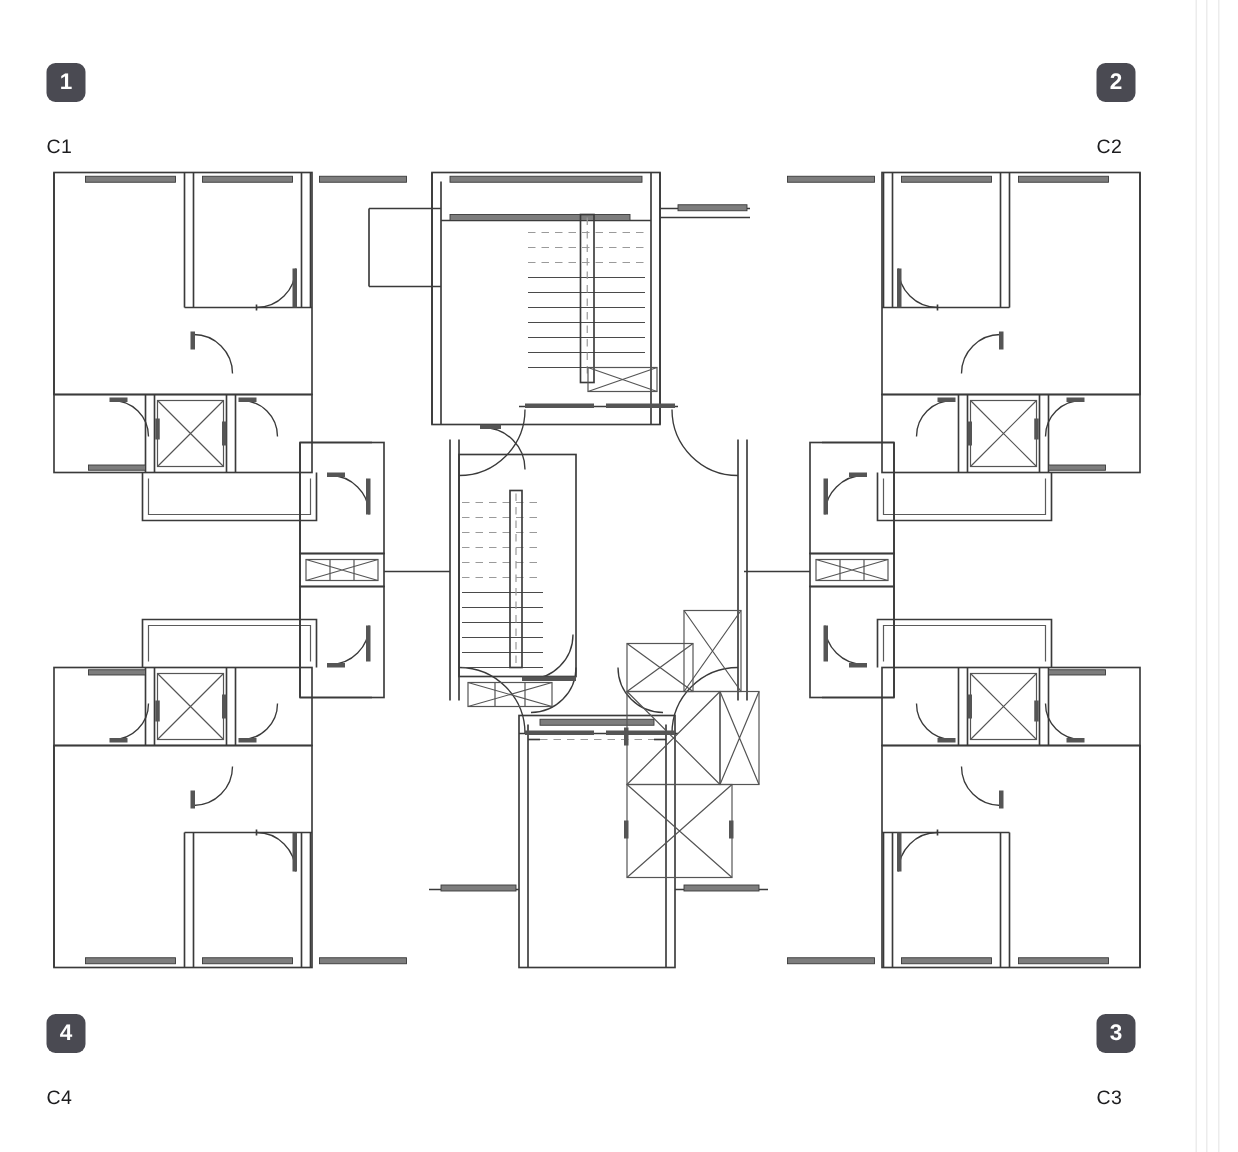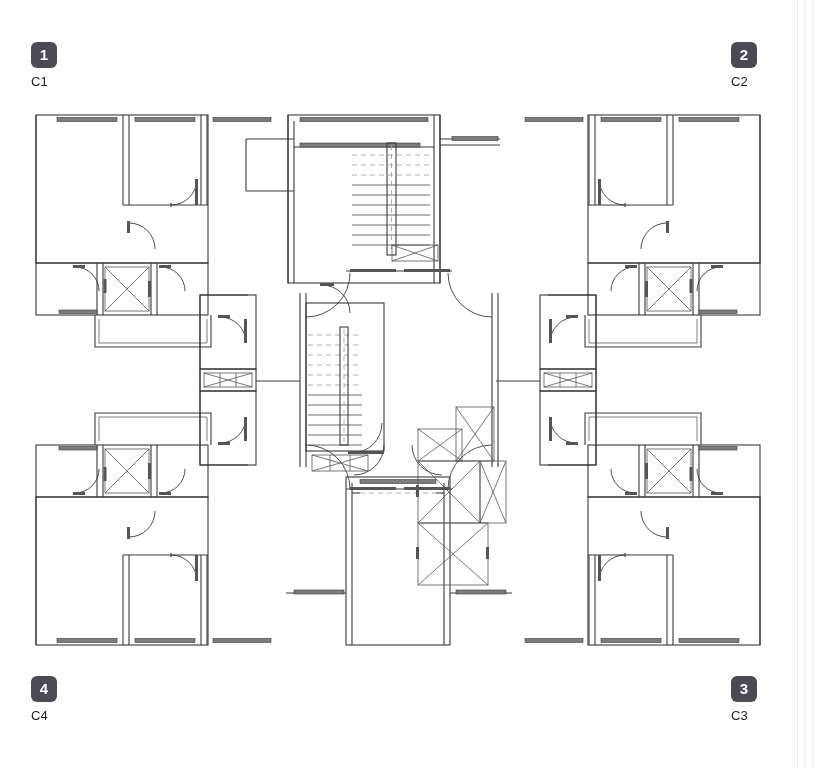--- a/index.html
+++ b/index.html
@@ -40,21 +40,21 @@
     background: #4a4a52;
     color: #ffffff;
     font-size: 15px;
     font-weight: bold;
     line-height: 26px;
     text-align: center;
     font-family: "Liberation Sans", sans-serif;
     user-select: none;
   }
   .marker-label {
-    margin-top: 6px;
+    margin-top: 22px;
     font-size: 13px;
     color: #1d1d1f;
     font-family: "Liberation Sans", sans-serif;
     letter-spacing: 0.2px;
   }
   #marker-c1 { left: 31px;  top: 42px; }
   #marker-c2 { left: 731px; top: 42px; align-items: flex-start; }
   #marker-c4 { left: 31px;  top: 676px; }
   #marker-c3 { left: 731px; top: 676px; }
 

